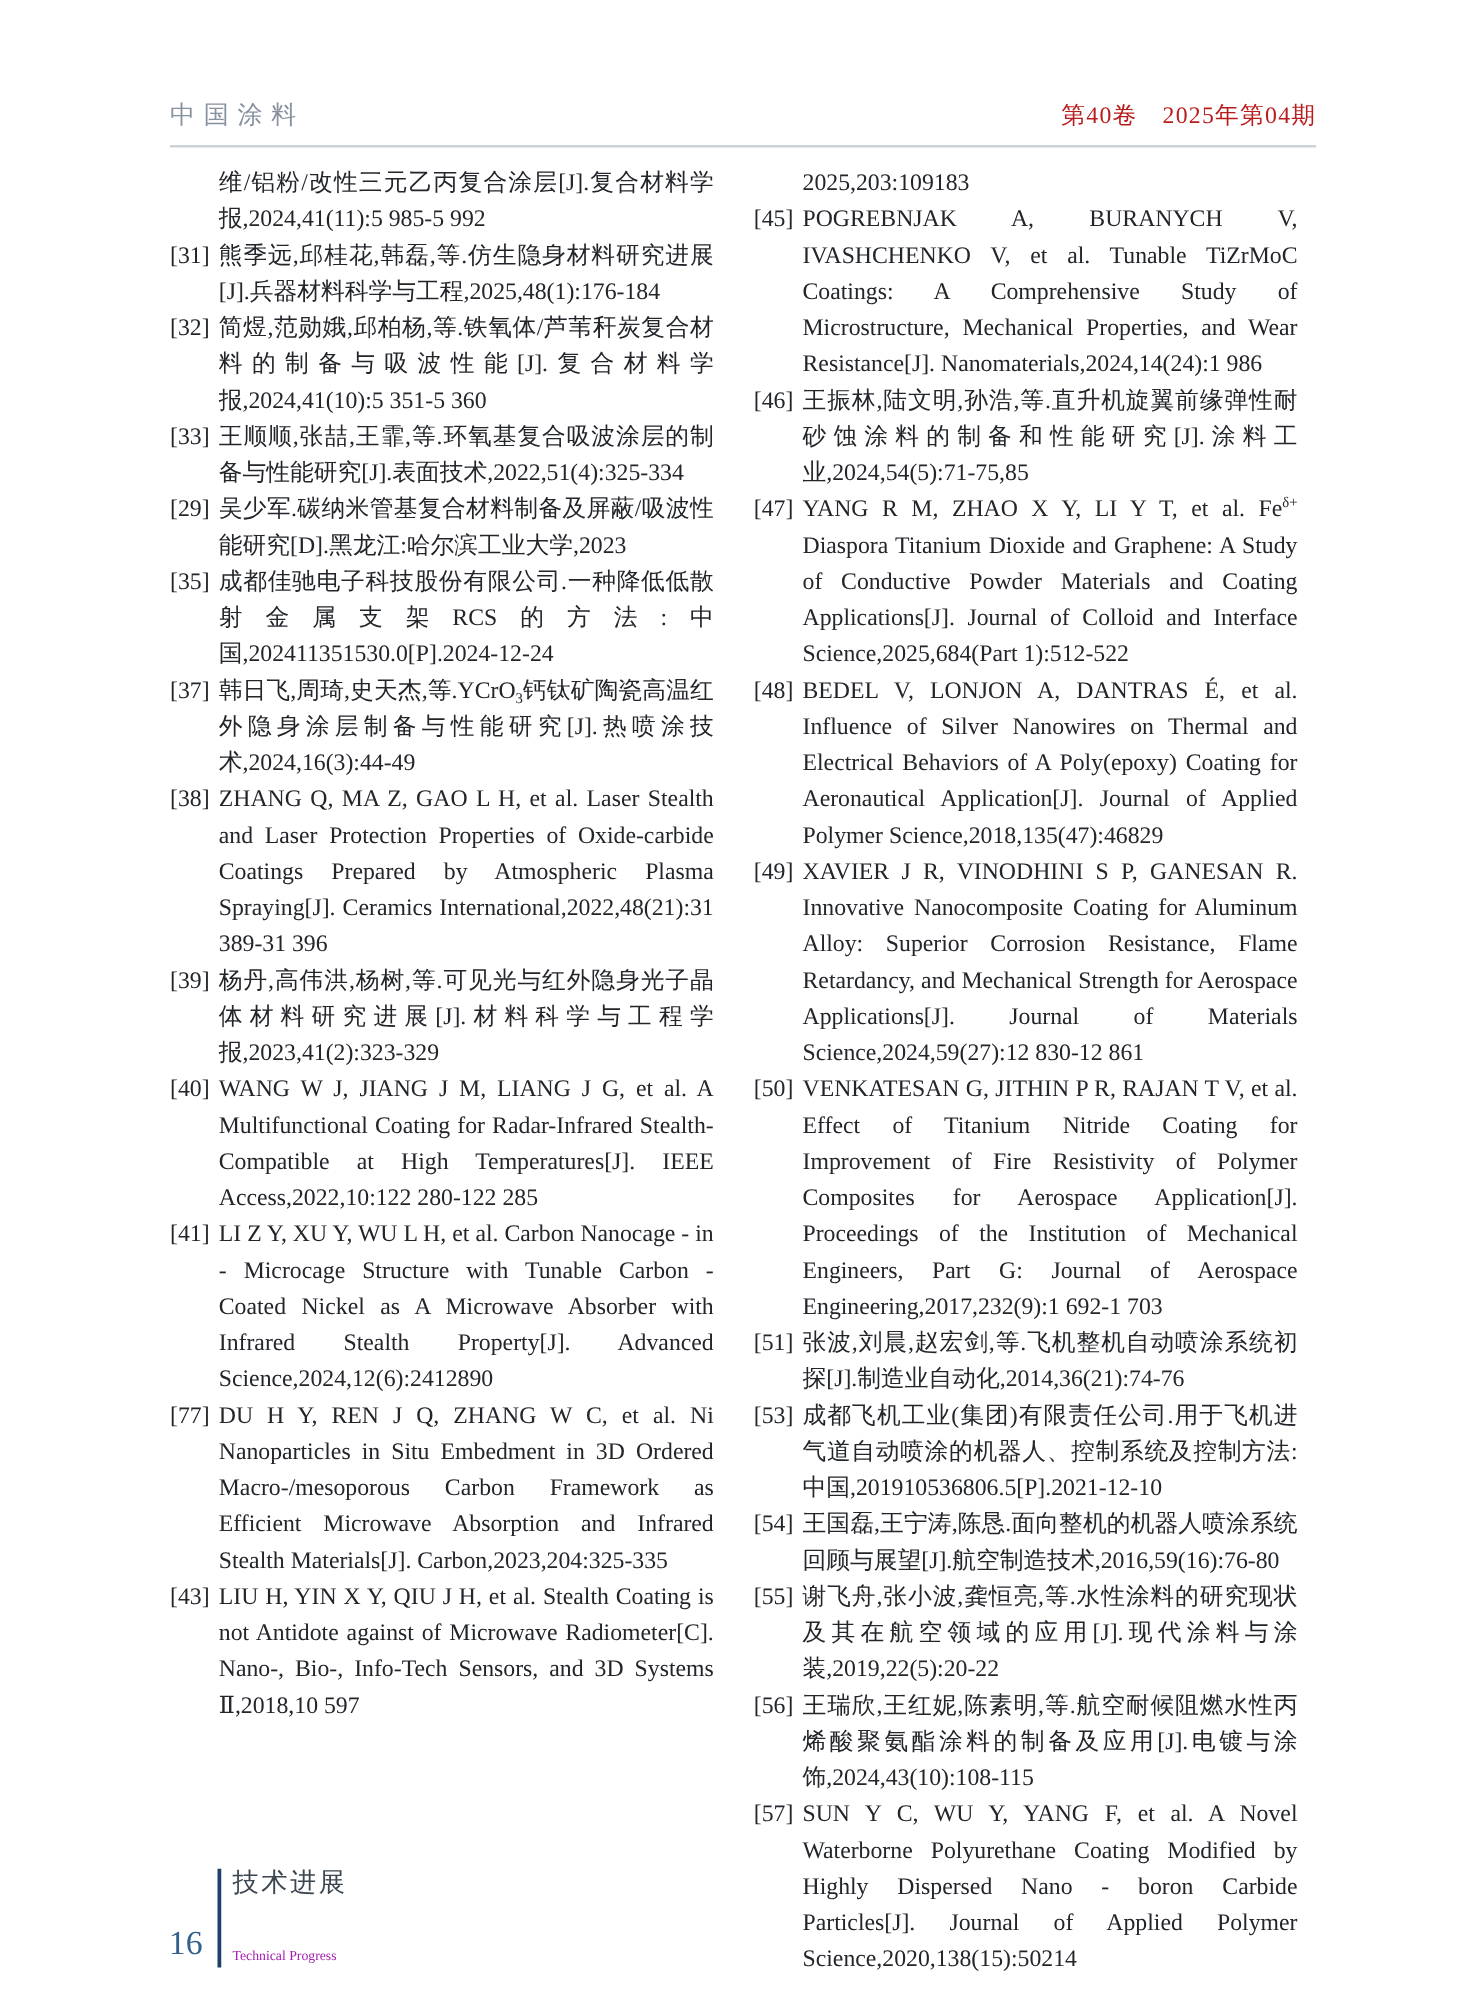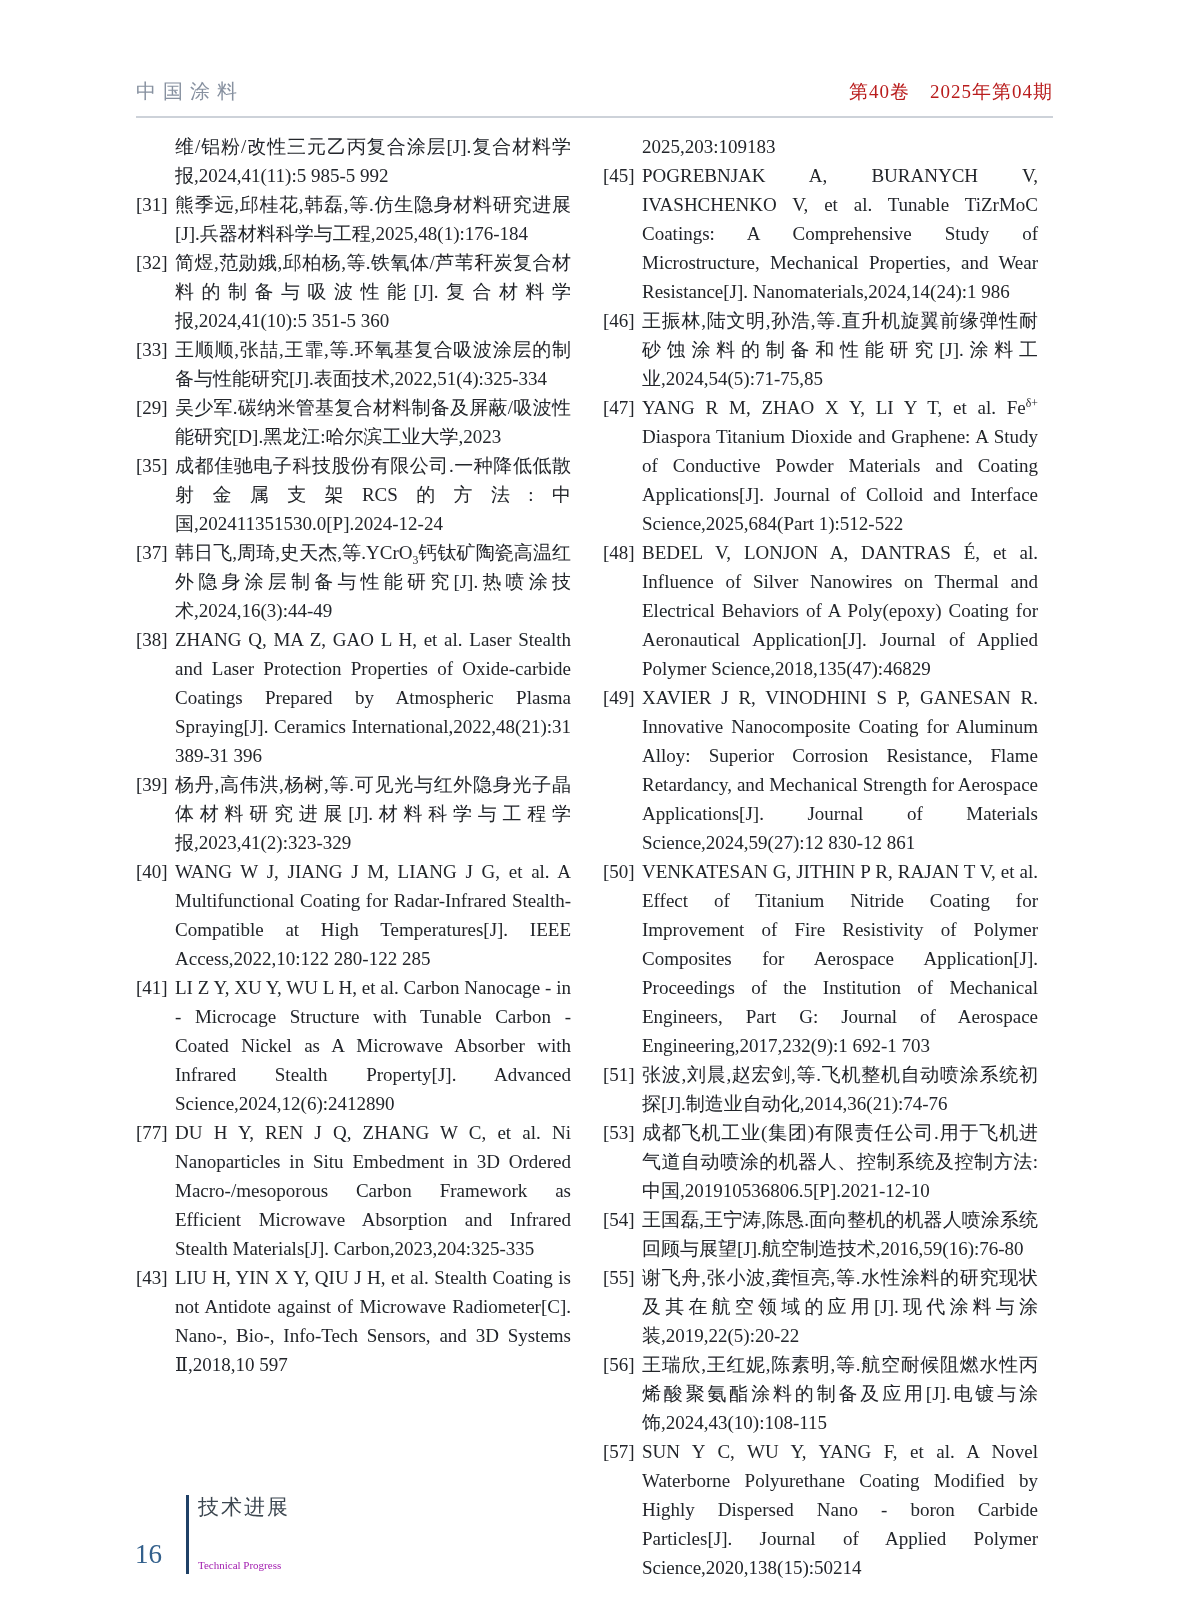--- a/index.html
+++ b/index.html
@@ -44,21 +44,21 @@
     font-size:0.62em;line-height:0;
   }
   .footer{
     position:absolute;left:135px;top:1495px;
     display:flex;align-items:stretch;
   }
   .page-number{
     font-size:27px;color:#33608c;
     align-self:flex-end;
     padding-bottom:4px;
-    margin-right:24px;
+    margin-right:12px;
   }
   .footer-bar{
     width:3px;background:#1f4066;
     margin-right:9px;
   }
   .footer-labels{
     display:flex;flex-direction:column;justify-content:center;
   }
   .section-cn{
     font-family:"Liberation Sans","DejaVu Sans",sans-serif;

